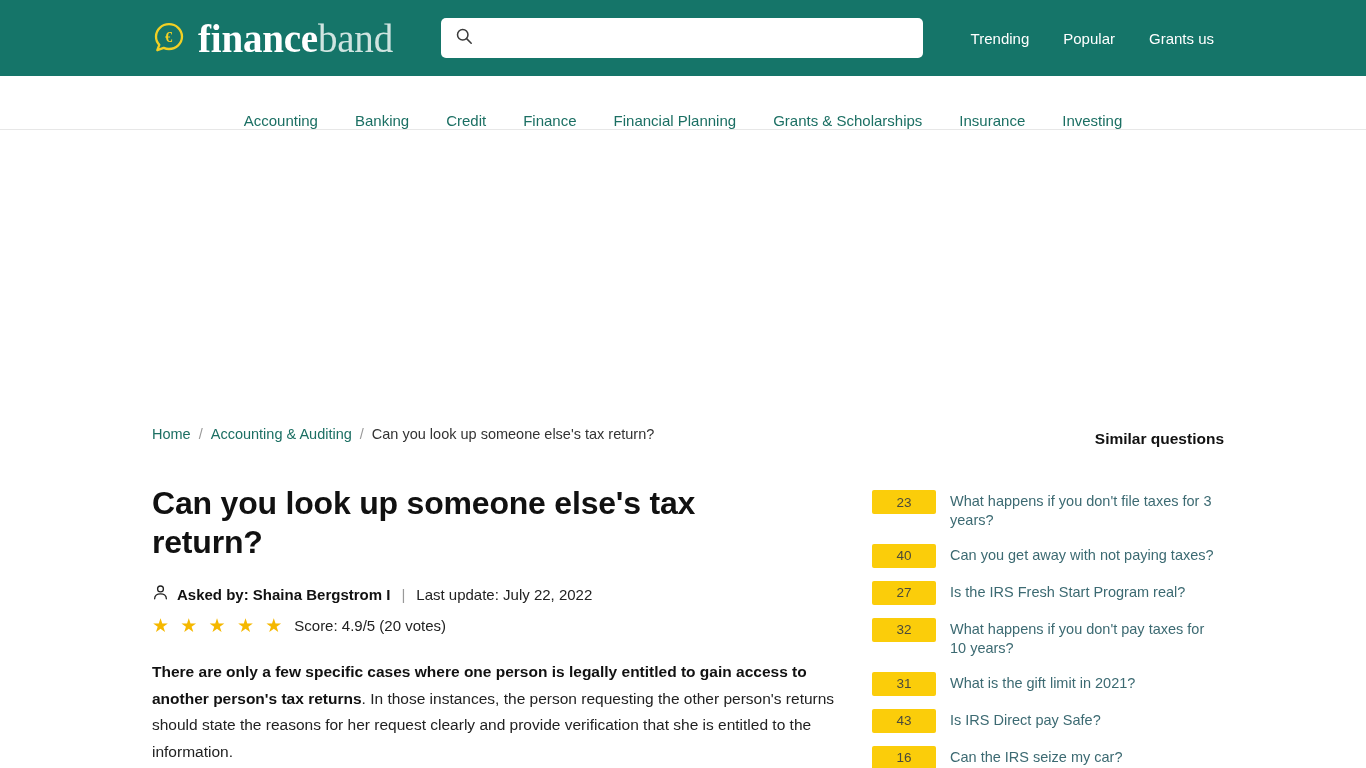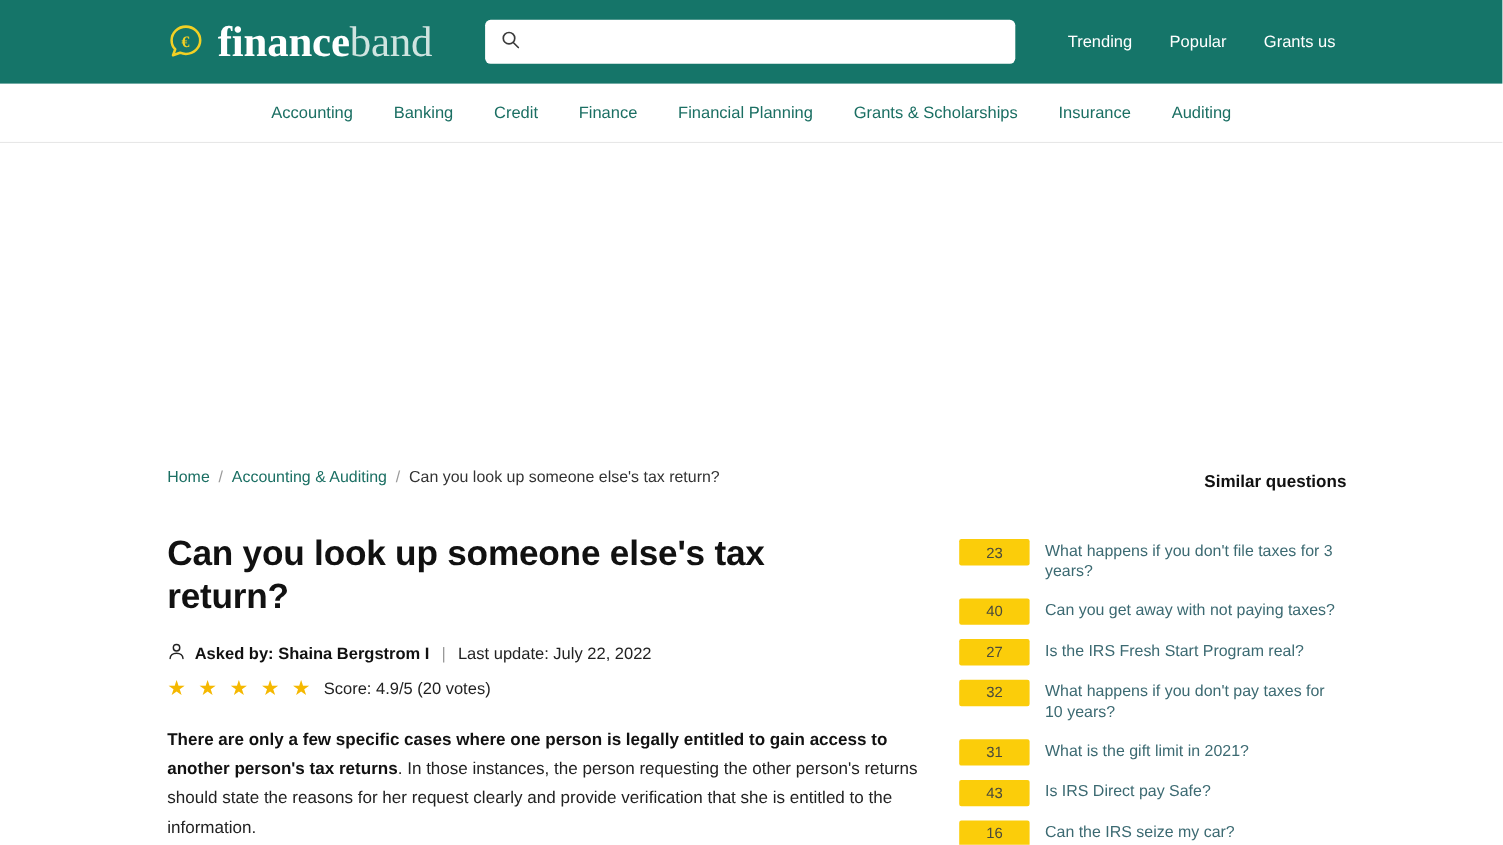--- a/index.html
+++ b/index.html
@@ -74,21 +74,21 @@
     text-decoration: none;
     white-space: nowrap;
   }
 
   
   .catbar {
     height: 54px;
     background: #ffffff;
     border-bottom: 1px solid #e7e7e7;
     display: flex;
-    align-items: center;
+    align-items: flex-end;
     justify-content: center;
     gap: 37px;
   }
   .catbar a {
     color: #1b6f63;
     font-size: 15px;
     text-decoration: none;
     white-space: nowrap;
   }
 
@@ -243,21 +243,21 @@
 </div>
 
 <nav class="catbar">
   <a href="#">Accounting</a>
   <a href="#">Banking</a>
   <a href="#">Credit</a>
   <a href="#">Finance</a>
   <a href="#">Financial Planning</a>
   <a href="#">Grants &amp; Scholarships</a>
   <a href="#">Insurance</a>
-  <a href="#">Auditing</a>
+  <a href="#">Investing</a>
 </nav>
 
 <div class="ad-slot"></div>
 
 <div class="page">
 
   <main class="article">
 
     <div class="breadcrumb">
       <a href="#">Home</a>

